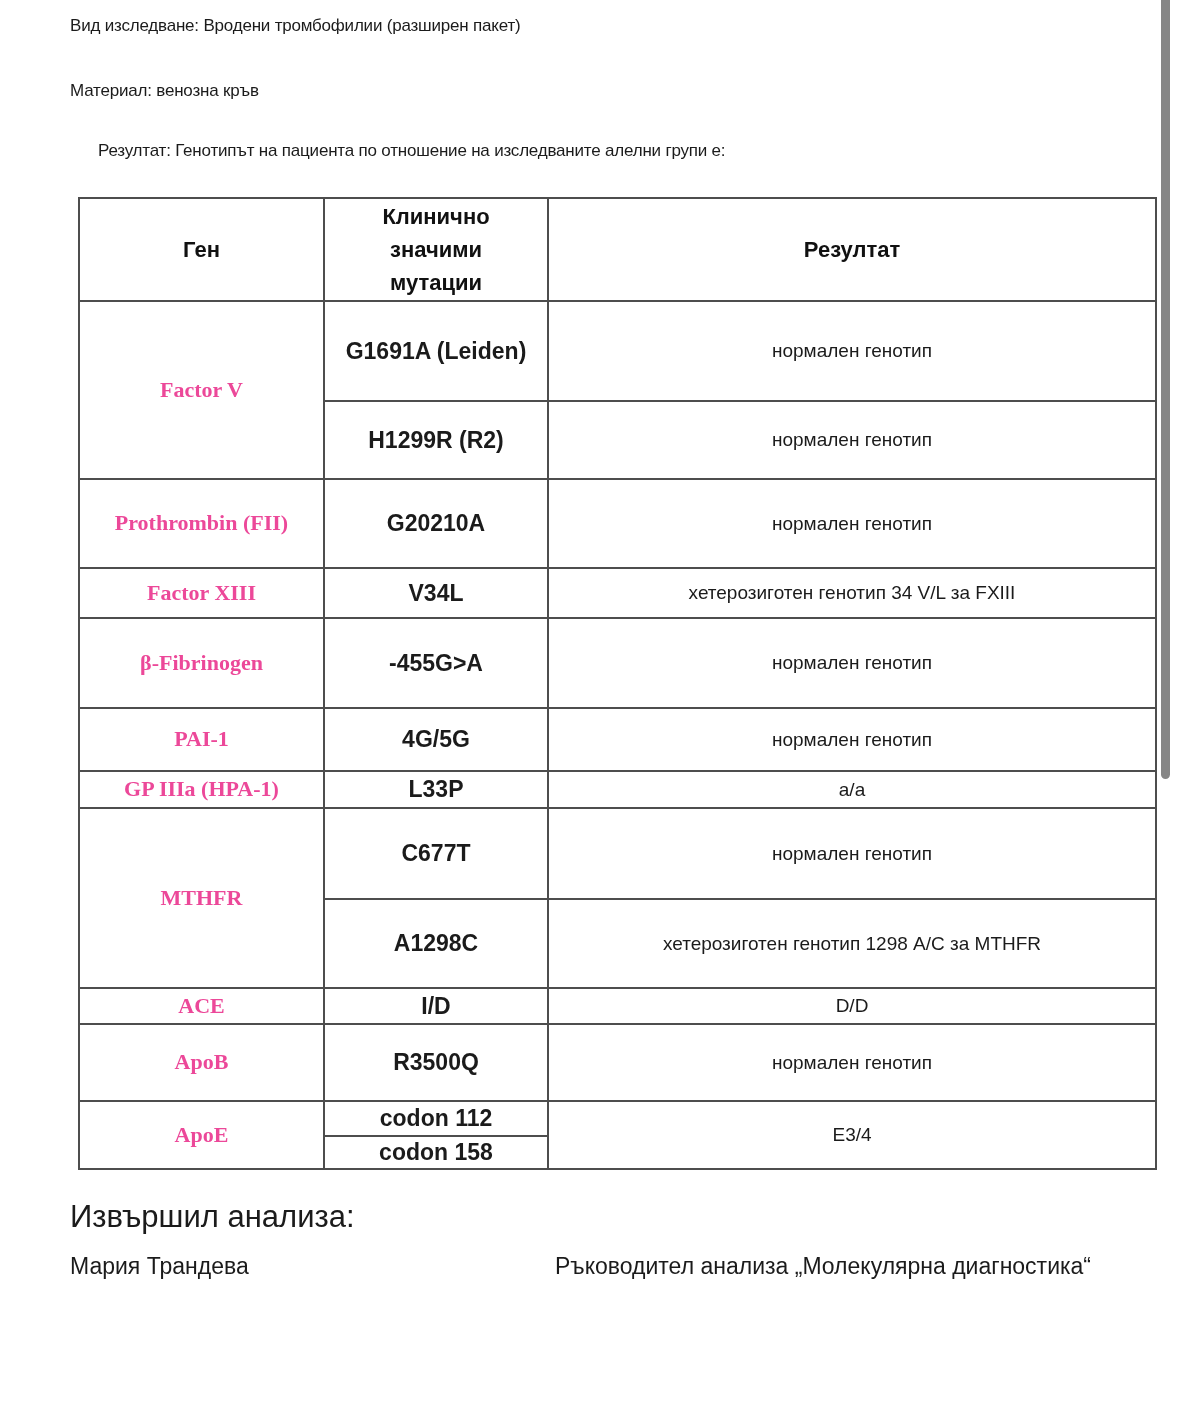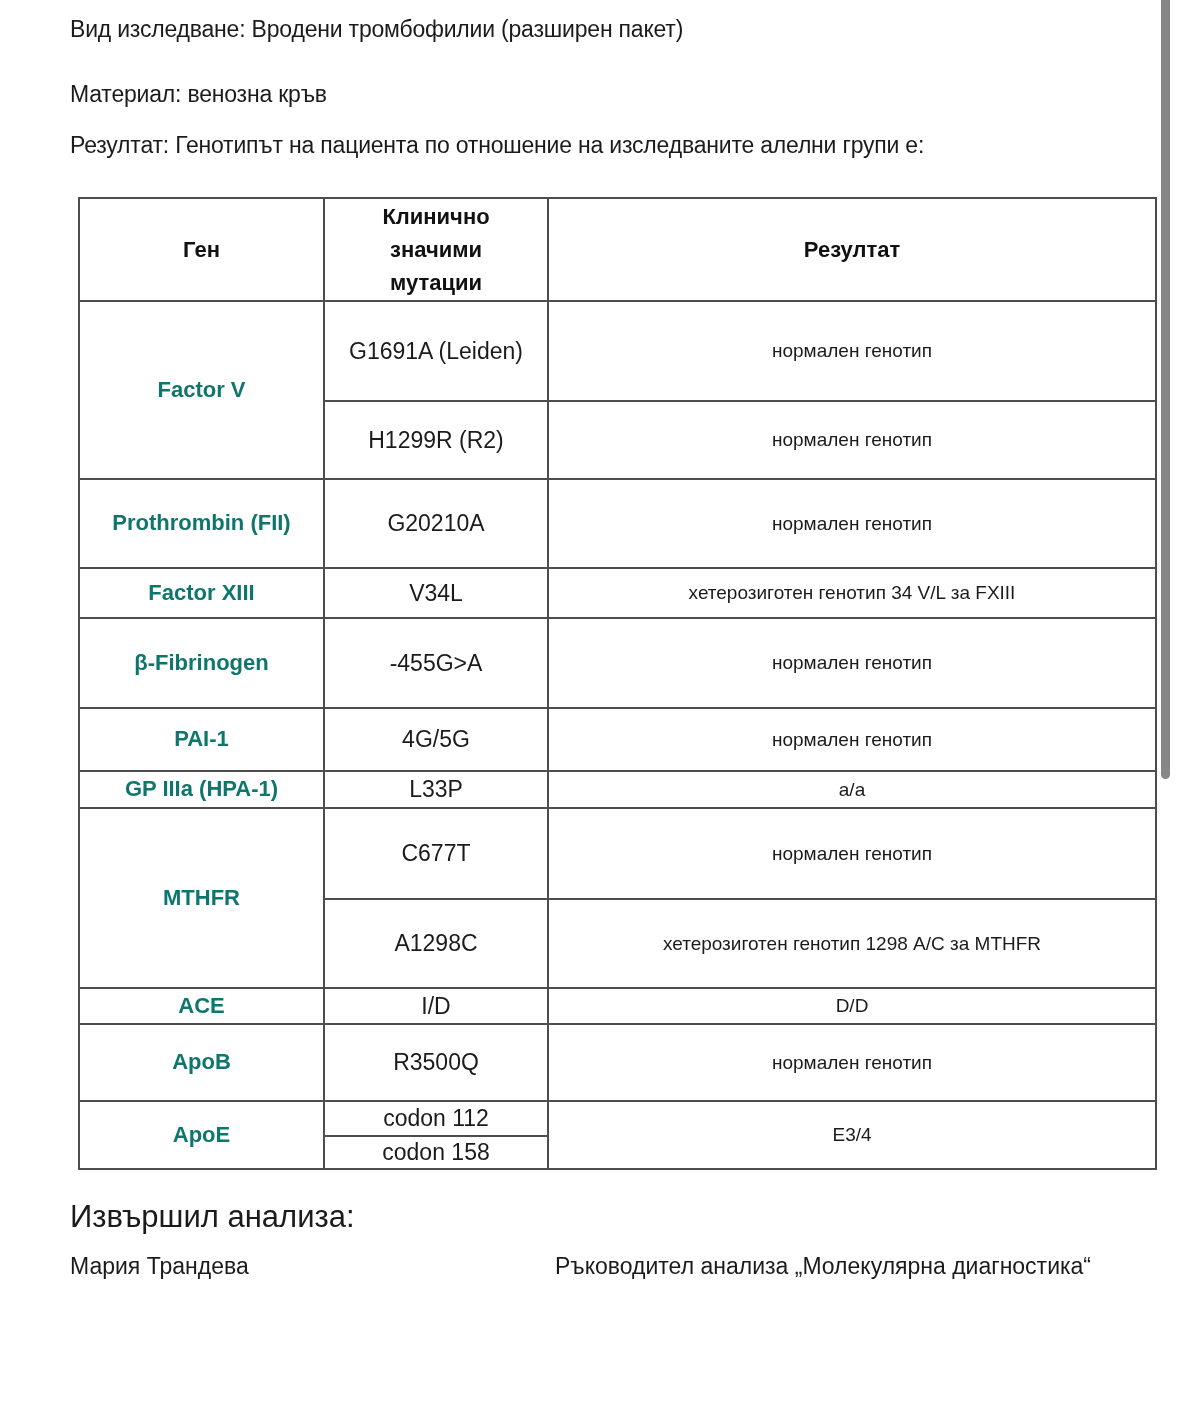--- a/index.html
+++ b/index.html
@@ -1,41 +1,41 @@
 <!DOCTYPE html>
 <html><head>
 <meta charset="utf-8">
 <style>
   html,body{margin:0;padding:0;}
   body{
     width:1179px;height:1403px;background:#ffffff;
     font-family:"Liberation Sans",sans-serif;color:#1b1b1b;
     position:relative;overflow:hidden;
   }
-  .para{position:absolute;left:70px;font-size:23px;letter-spacing:-0.2px;white-space:nowrap;text-align:right;}
+  .para{position:absolute;left:70px;font-size:17px;letter-spacing:-0.2px;white-space:nowrap;text-align:right;}
   #p1{top:16px;}
   #p2{top:81px;}
-  #p3{top:132px;}
+  #p3{top:141px;margin-left:28px;}
 
   table.results{
     position:absolute;left:78px;top:197px;width:1077px;
     border-collapse:collapse;table-layout:fixed;
   }
   table.results col.c1{width:245px;}
   table.results col.c2{width:224px;}
   table.results col.c3{width:608px;}
   table.results th, table.results td{
     border:2px solid #4d4d4d;
     text-align:center;vertical-align:middle;
     padding:0 4px;overflow:hidden;
   }
   th{font-size:22px;font-weight:bold;color:#111;}
   th.pre{white-space:pre-line;line-height:1.5;}
-  td.gene{font-size:22px;font-weight:bold;color:#0f766e;line-height:1.1;}
-  td.mut{font-size:23px;font-weight:normal;line-height:1.15;}
+  td.gene{font-size:22px;font-weight:bold;color:#ec4899;line-height:1.1;font-family:Liberation Serif, serif;}
+  td.mut{font-size:23px;font-weight:bold;line-height:1.15;}
   td.res{font-size:19px;font-weight:normal;line-height:1.15;}
 
   #footer-label{position:absolute;left:70px;top:1199px;font-size:31px;}
   #analyst-name{position:absolute;left:70px;top:1253px;font-size:23px;}
   #supervisor-title{position:absolute;left:555px;top:1253px;font-size:23px;white-space:nowrap;}
 
   #scrollbar-thumb{
     position:absolute;left:1161px;top:0;width:9px;height:779px;
     background:#868686;border-radius:0 0 5px 5px;
   }

